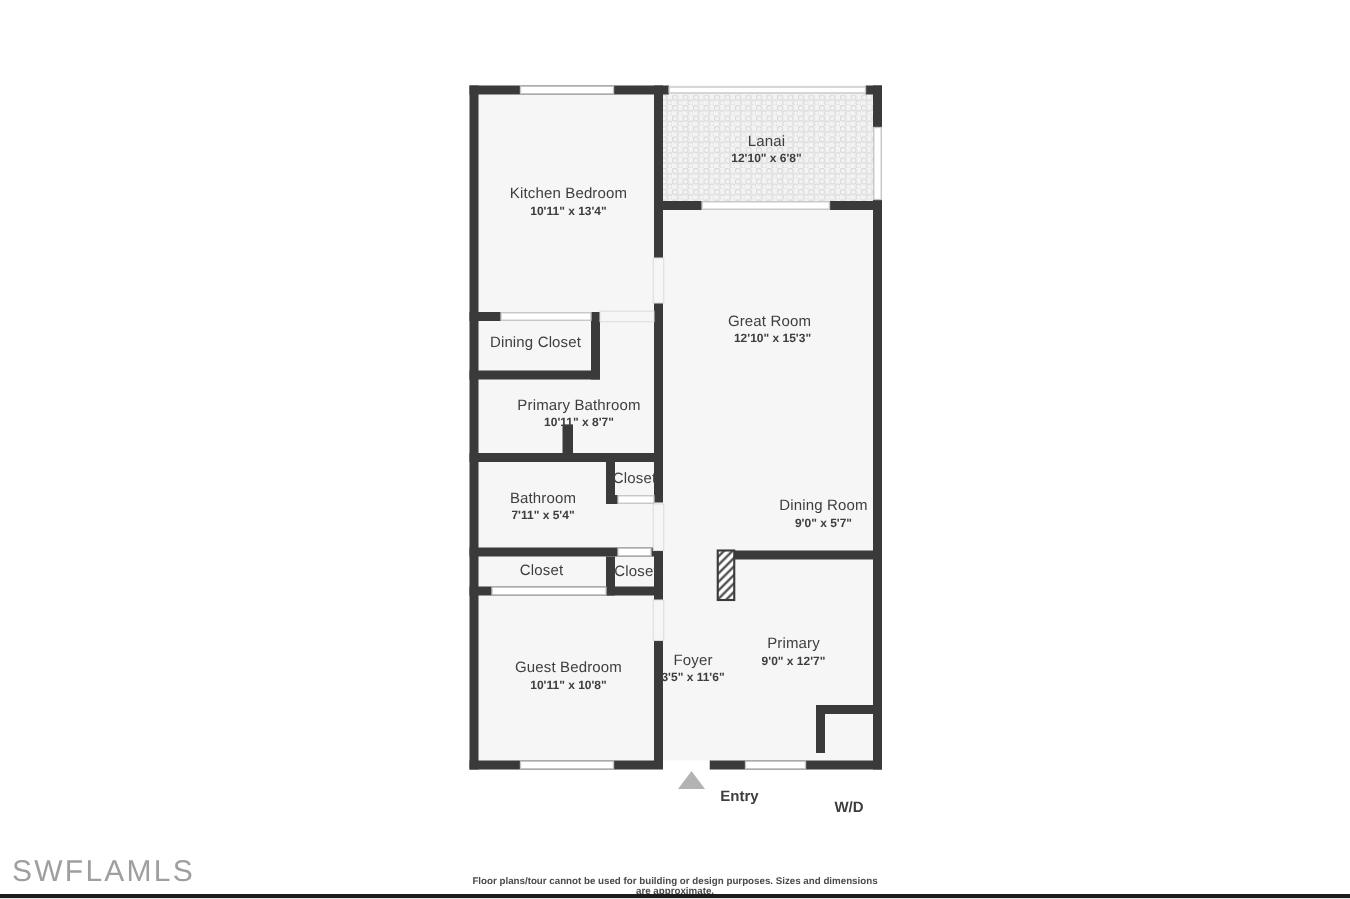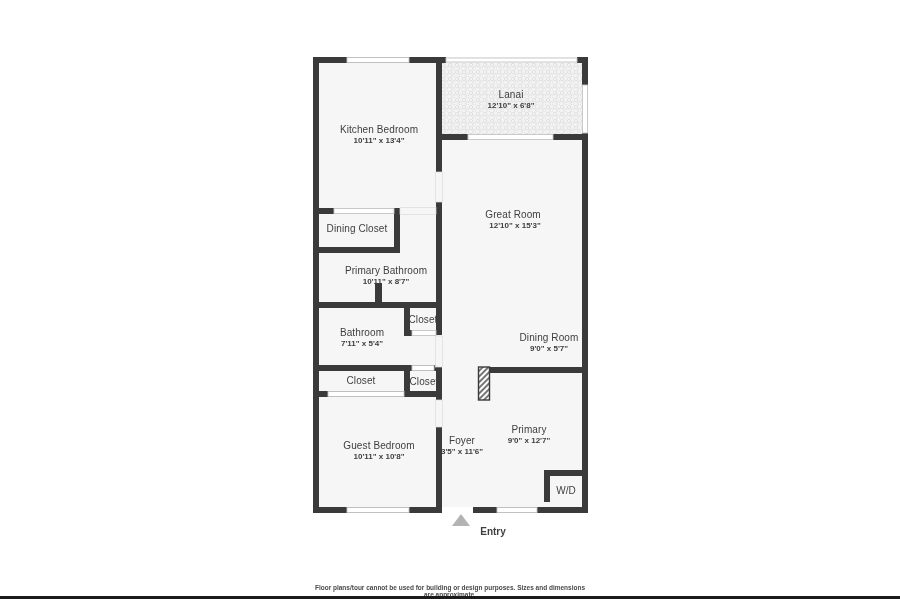--- a/index.html
+++ b/index.html
@@ -11,21 +11,21 @@
   .opening{fill:var(--c-room-fill);stroke:#dcdcdc;stroke-width:0.7;}
   .gap{fill:#ffffff;}
   .window{fill:#ffffff;stroke:var(--c-window-line);stroke-width:0.9;}
   .honey{stroke:var(--c-lanai-pattern);fill:none;stroke-width:0.8;}
   .lanai-fill{fill:#f3f3f3;}
   .hatchrect{fill:url(#hatch);stroke:var(--c-wall);stroke-width:1.4;}
   .entry-tri{fill:var(--c-entry-arrow);}
   .rlabel{position:absolute;transform:translateX(-50%);text-align:center;
           color:var(--c-text);white-space:nowrap;}
   .rname{font-size:10px;font-weight:400;line-height:12px;letter-spacing:0.1px;}
-  .rname-sm{font-size:10px;font-weight:400;line-height:11px;}
+  .rname-sm{font-size:10px;font-weight:700;line-height:11px;margin-top:48px;}
   .rdims{font-size:8px;font-weight:700;line-height:10px;}
   .entry-label{position:absolute;transform:translateX(-50%);font-size:10px;font-weight:700;
           color:var(--c-text);margin-left:32px;}
   .watermark{position:absolute;left:8px;top:570px;font-size:20px;font-weight:400;
           color:var(--c-watermark);letter-spacing:1.5px;opacity:0.85;}
   .disclaimer{position:absolute;left:311px;width:278px;top:584px;text-align:center;
           font-size:6.5px;font-weight:700;color:#4a4a4a;line-height:7px;}
   .bottom-bar{position:absolute;left:0;top:596px;width:900px;height:3px;
           background:var(--c-bottom-bar);}
 </style>
@@ -155,15 +155,16 @@
   <div class="rlabel" style="left:529px;top:424px;">
     <div class="rname">Primary</div>
     <div class="rdims">9'0" x 12'7"</div>
   </div>
   <div class="rlabel" style="left:566px;top:485px;">
     <div class="rname-sm">W/D</div>
   </div>
 
   <div class="entry-label" style="left:461px;top:526px;">Entry</div>
 
+  <div class="watermark">SWFLAMLS</div>
   <div class="disclaimer">Floor plans/tour cannot be used for building or design purposes. Sizes and dimensions are approximate.</div>
   <div class="bottom-bar"></div>
 </div>
 
 </body></html>

